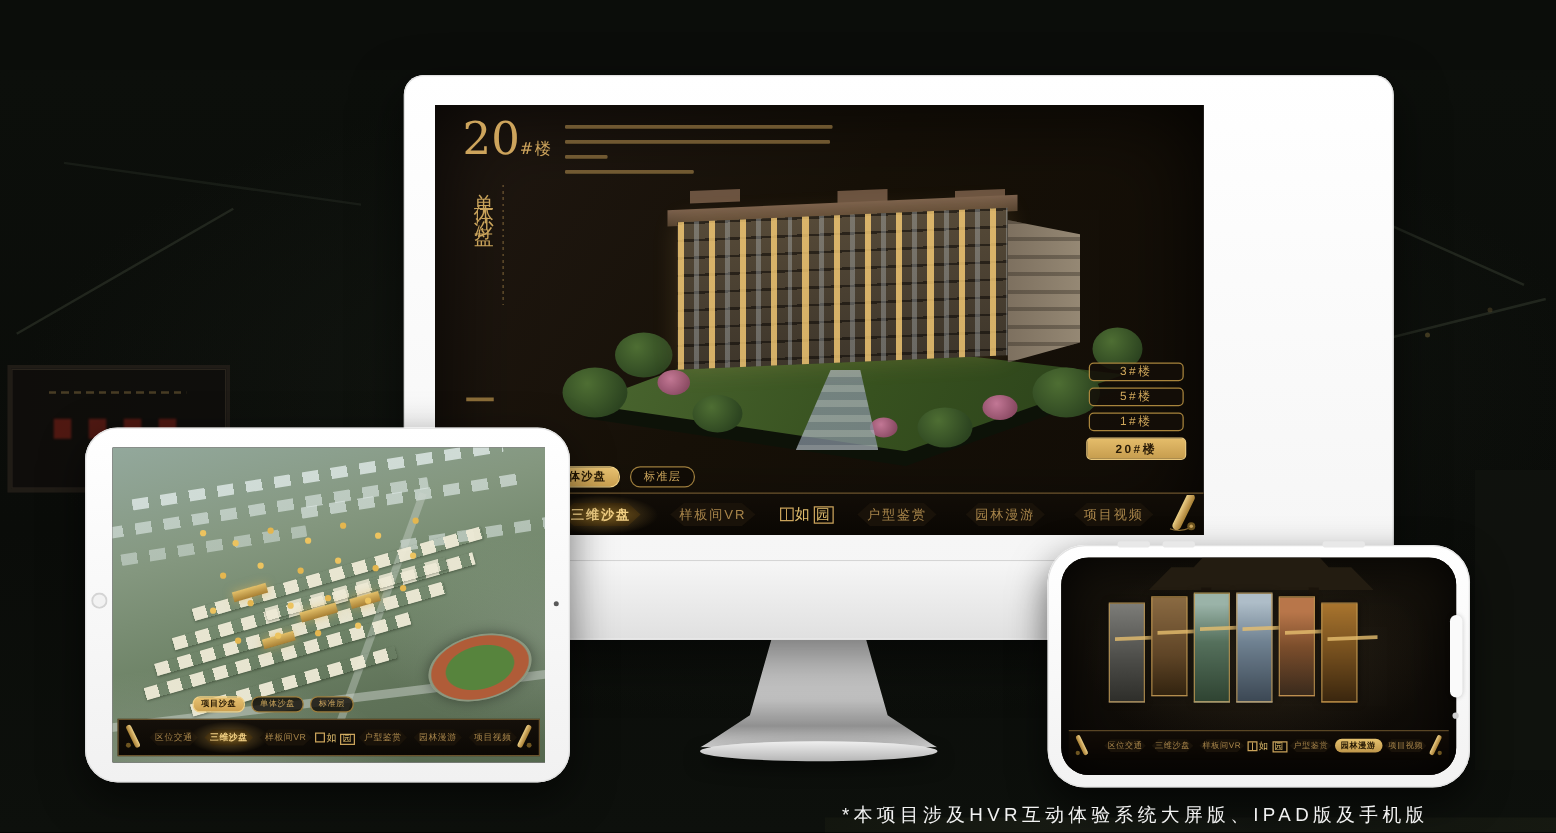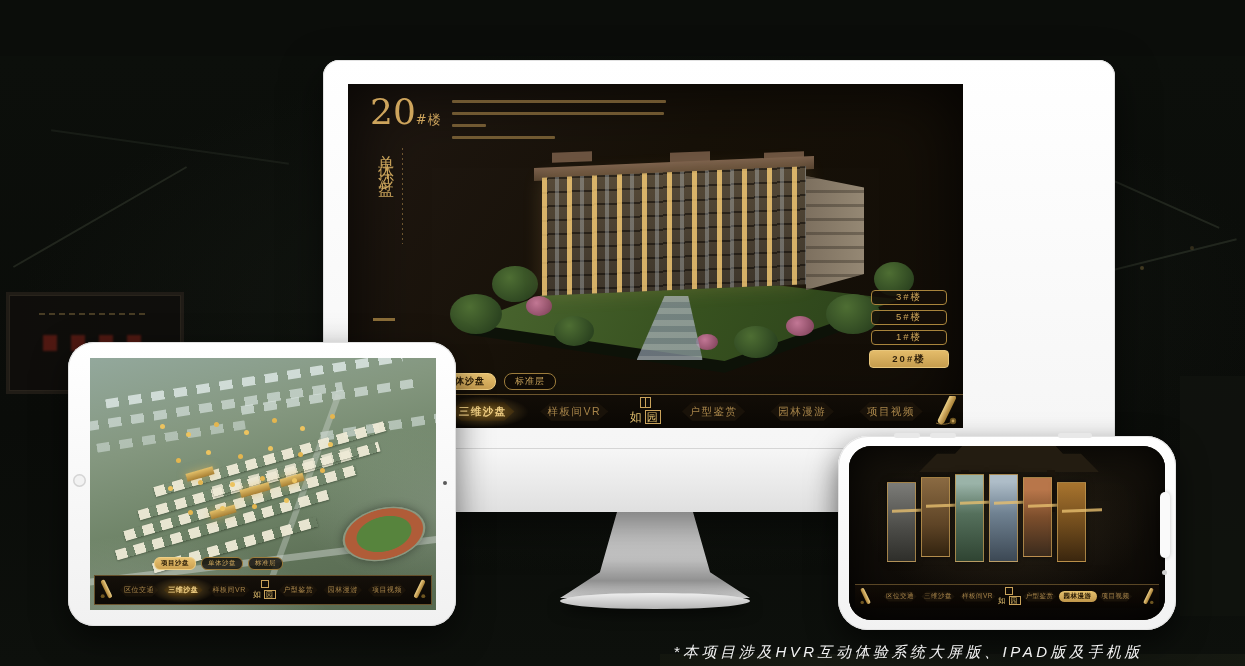--- a/index.html
+++ b/index.html
@@ -22,21 +22,21 @@
   .plaque .reds i{display:block;width:14px;height:16px;background:#6e1f16;filter:blur(1px);opacity:.75;}
   .plaque .gold-dash{position:absolute;left:30px;top:18px;width:110px;height:2px;
     background:repeating-linear-gradient(90deg,rgba(170,140,80,.4) 0 6px,transparent 6px 10px);}
   .bgp1{position:absolute;left:660px;top:598px;width:585px;height:68px;opacity:.8;
     background:linear-gradient(90deg,#14170f,#1a1d15 30%,#121510 60%,#181b12);}
   .bgp2{position:absolute;left:1180px;top:320px;width:65px;height:240px;background:#10130e;opacity:.85;}
 
   
   .page-title{position:absolute;top:0;left:0;right:0;height:56px;line-height:56px;text-align:center;
     font-size:42px;letter-spacing:14px;text-indent:14px;font-weight:600;color:#fafafa;}
-  .footer-note{position:absolute;right:102px;bottom:4px;font-size:15px;letter-spacing:3.5px;color:#f2f2f2;font-style:italic;}
+  .footer-note{position:absolute;right:102px;bottom:4px;font-size:15px;letter-spacing:3.5px;color:#f2f2f2;}
 
   
   .monitor{position:absolute;left:323px;top:60px;width:792px;height:452px;border-radius:16px;
     background:linear-gradient(#ffffff,#f4f4f4);
     box-shadow:0 14px 40px rgba(0,0,0,.55), inset 0 0 0 1px #e2e2e2;}
   .m-chin{position:absolute;left:1px;right:1px;bottom:1px;height:62px;border-radius:0 0 15px 15px;
     background:linear-gradient(#f6f6f6,#e0e0e0);border-top:1px solid #d5d5d5;}
   .m-stand{position:absolute;left:560px;top:512px;width:190px;height:86px;
     clip-path:polygon(30% 0,70% 0,79% 70%,97% 96%,100% 100%,0 100%,3% 96%,21% 70%);
     background:linear-gradient(180deg,#ececec,#c2c2c2 55%,#909090 80%,#d6d6d6);}
@@ -106,21 +106,21 @@
   
   .navbar{position:absolute;left:0;right:0;bottom:0;height:34px;
     background:linear-gradient(#120d07,#0a0703);border-top:1px solid rgba(190,150,80,.55);
     display:flex;align-items:center;justify-content:space-between;padding:0 36px 0 10px;box-sizing:border-box;}
   .nav-item{position:relative;}
   .emblem{display:block;padding:3px 12px;clip-path:polygon(6% 50%,20% 4%,80% 4%,94% 50%,80% 96%,20% 96%);
     background:#191209;color:#a8854a;font-size:10.5px;letter-spacing:1.5px;white-space:nowrap;}
   .nav-item.active::before{content:"";position:absolute;inset:-6px -10px;
     background:radial-gradient(ellipse,rgba(214,168,74,.45),transparent 70%);}
   .nav-item.active .emblem{background:radial-gradient(ellipse at 50% 50%,#7c5f23,#33230a 75%);color:#f2d084;font-weight:bold;}
-  .nav-logo{display:flex;flex-direction:column;align-items:center;gap:1px;color:#e2bf6e;}
+  .nav-logo{display:flex;align-items:center;gap:1px;color:#e2bf6e;}
   .seal{width:9px;height:9px;border:1px solid #caa35b;
     background:linear-gradient(90deg,transparent 45%,#caa35b 45% 55%,transparent 55%);}
   .seal.sm{width:6px;height:6px;}
   .logo-text{font-size:12px;letter-spacing:1px;white-space:nowrap;}
   .logo-text b{border:1px solid #caa35b;padding:0 1px;font-weight:normal;margin-left:2px;font-size:11px;}
   .scroll{position:absolute;right:4px;bottom:2px;line-height:0;}
   .scroll.left{left:4px;right:auto;transform:scaleX(-1);}
 
   
   .tablet{position:absolute;left:68px;top:342px;width:388px;height:284px;border-radius:26px;

